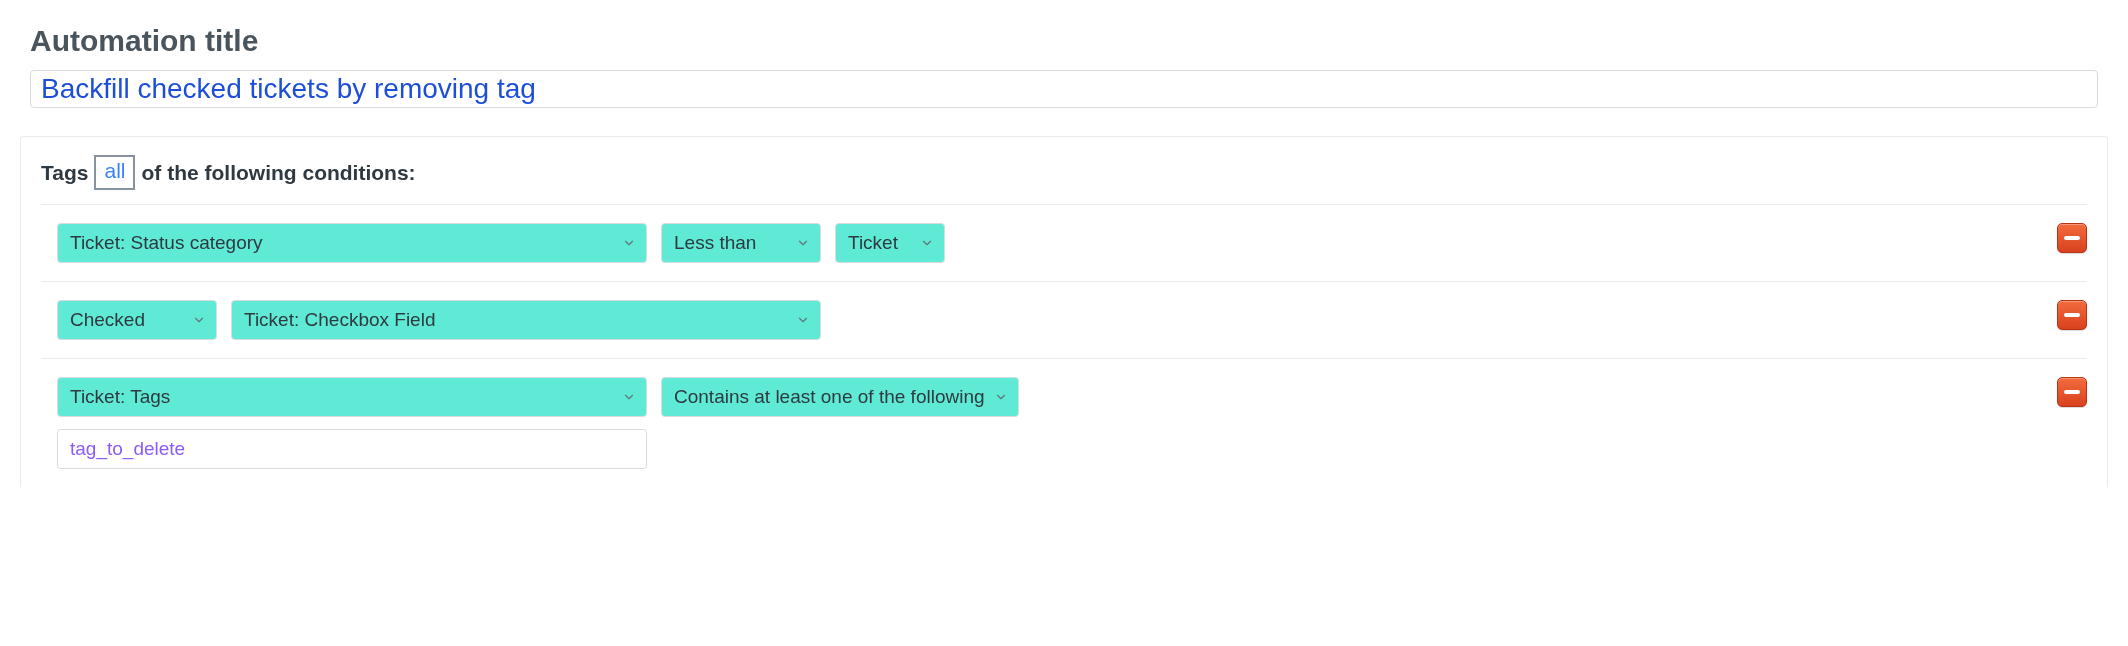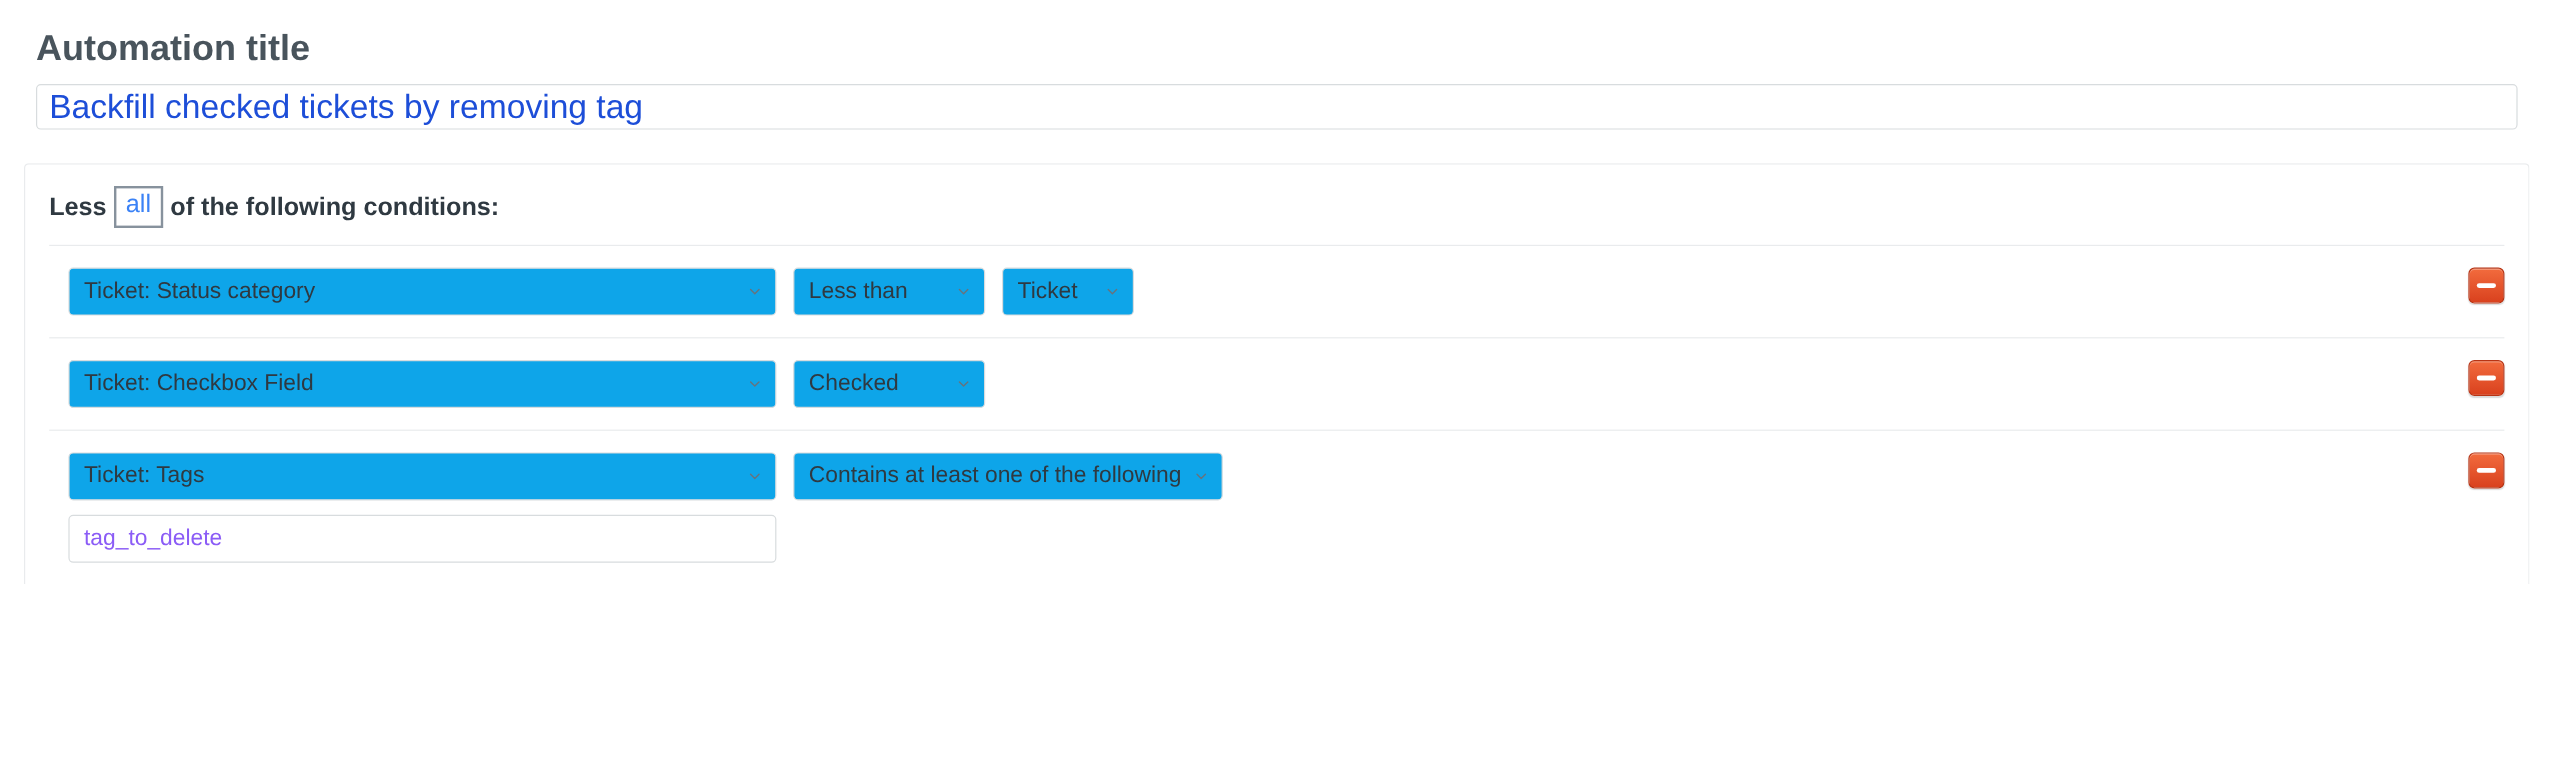--- a/index.html
+++ b/index.html
@@ -65,21 +65,21 @@
       display: flex;
       flex-wrap: wrap;
       gap: 14px;
       align-items: center;
       flex: 0 1 auto;
     }
     .select {
       position: relative;
       border: 1px solid #d8dcde;
       border-radius: 4px;
-      background: #0ea5e9;
+      background: #5eead4;
       padding: 8px 36px 8px 12px;
       font-size: 19px;
       color: #2f3941;
       cursor: pointer;
       user-select: none;
       display: inline-flex;
       align-items: center;
       min-height: 40px;
     }
     .select.wide { width: 590px; }
@@ -127,21 +127,21 @@
     .col-stack { display: flex; flex-direction: column; gap: 12px; }
   </style>
 </head>
 <body>
 
 <h2 class="page-title">Automation title</h2>
 <input class="title-input" type="text" value="Backfill checked tickets by removing tag" style="">
 
 <div class="conditions-block">
   <div class="conditions-header">
-    <span>Less</span>
+    <span>Tags</span>
     <span class="match-chip">all</span>
     <span>of the following conditions:</span>
   </div>
 
   <div class="condition-row">
     <div class="selects-wrap">
       <div class="select wide">
         <span>Ticket: Status category</span>
         <span class="chevron">
             <svg width="14" height="14" viewBox="0 0 24 24" fill="none" stroke-width="2" stroke-linecap="round" stroke-linejoin="round">
@@ -166,30 +166,30 @@
           </span>
       </div>
     </div>
     <div class="remove-btn">
       <span class="minus"></span>
     </div>
   </div>
 
   <div class="condition-row">
     <div class="selects-wrap">
+      <div class="select med">
+        <span>Checked</span>
+        <span class="chevron">
+            <svg width="14" height="14" viewBox="0 0 24 24" fill="none" stroke-width="2" stroke-linecap="round" stroke-linejoin="round">
+              <polyline points="6 9 12 15 18 9"></polyline>
+            </svg>
+          </span>
+      </div>
       <div class="select wide">
         <span>Ticket: Checkbox Field</span>
-        <span class="chevron">
-            <svg width="14" height="14" viewBox="0 0 24 24" fill="none" stroke-width="2" stroke-linecap="round" stroke-linejoin="round">
-              <polyline points="6 9 12 15 18 9"></polyline>
-            </svg>
-          </span>
-      </div>
-      <div class="select med">
-        <span>Checked</span>
         <span class="chevron">
             <svg width="14" height="14" viewBox="0 0 24 24" fill="none" stroke-width="2" stroke-linecap="round" stroke-linejoin="round">
               <polyline points="6 9 12 15 18 9"></polyline>
             </svg>
           </span>
       </div>
     </div>
     <div class="remove-btn">
       <span class="minus"></span>
     </div>

